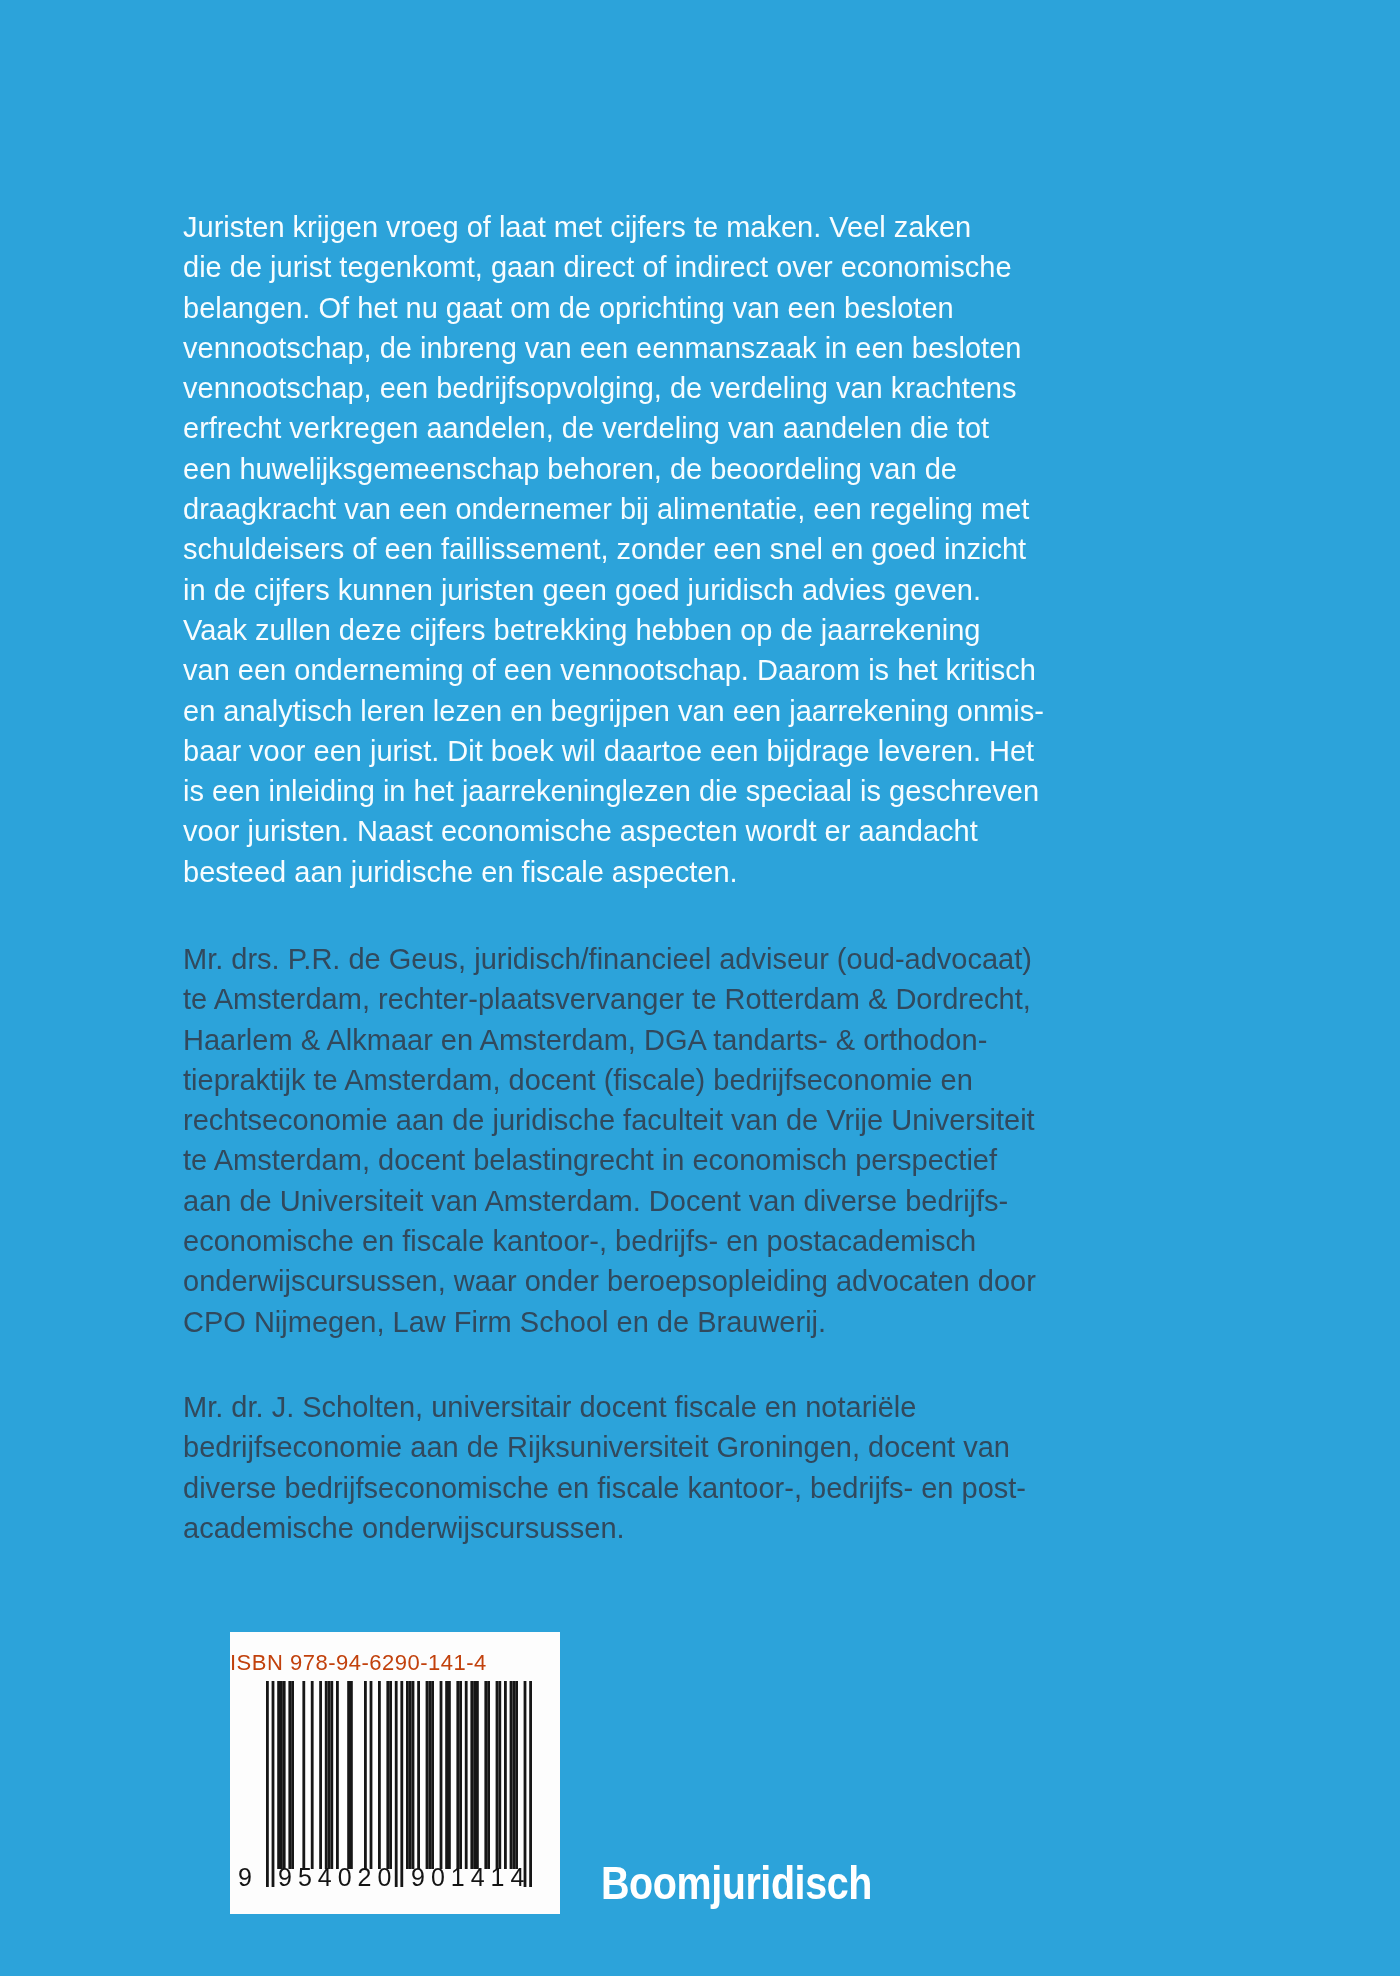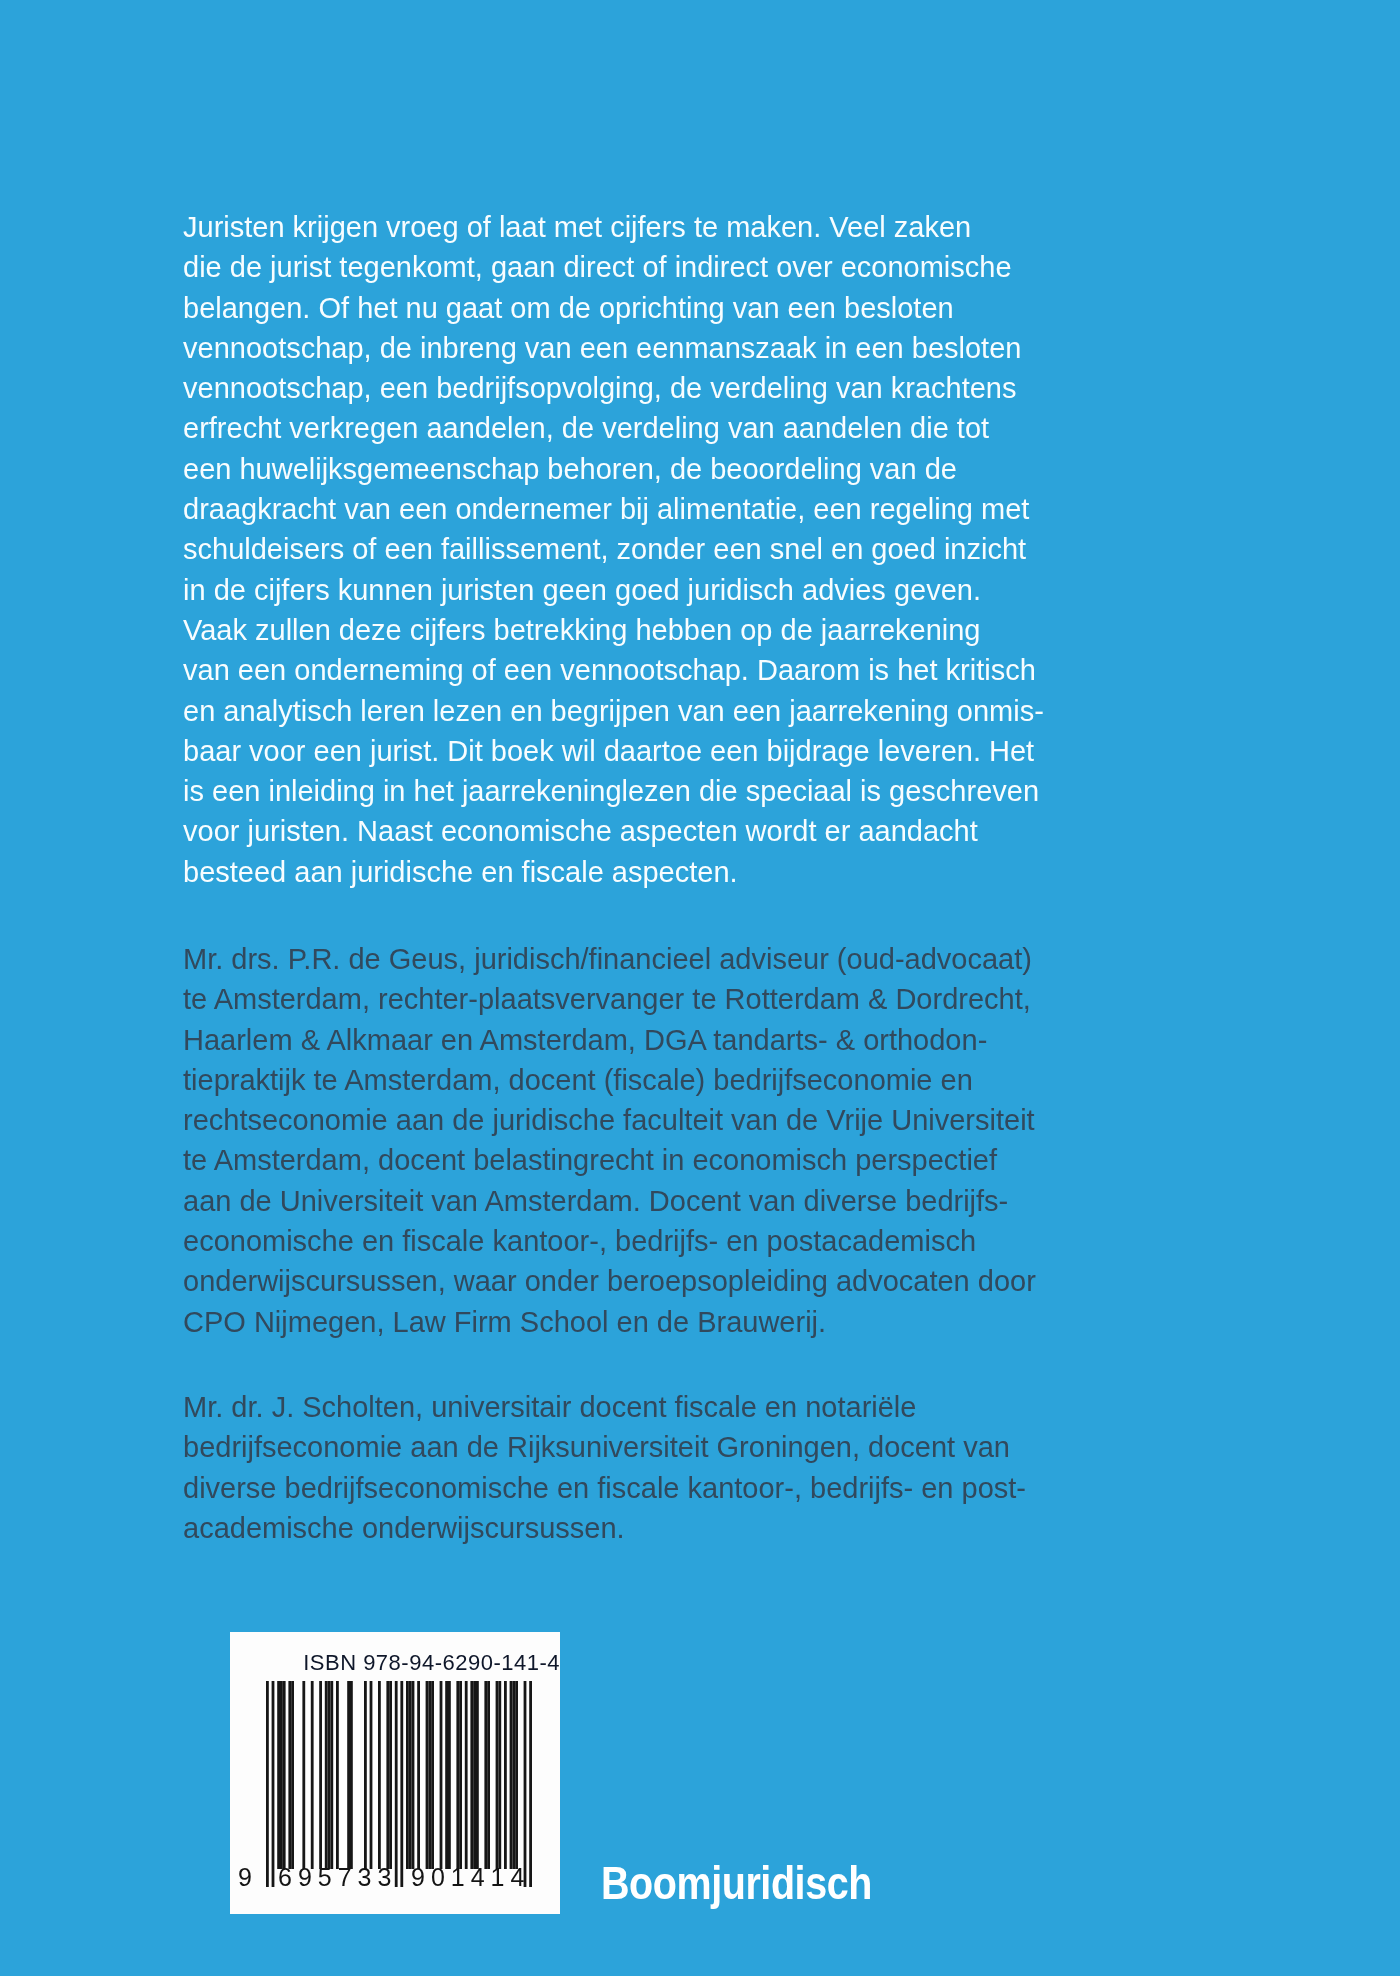--- a/index.html
+++ b/index.html
@@ -32,24 +32,24 @@
   #author2{top:1387px;}
   .barcode-box{
     position:absolute;
     left:230px;top:1632px;
     width:330px;height:282px;
     background:var(--box);
   }
   .isbn-label{
     position:absolute;
     top:18px;left:0;width:100%;
-    text-align:right;
+    text-align:left;
     font-size:22px;
     letter-spacing:0.5px;
-    color:#0f172a;
+    color:#c2410c;
   }
   .ean-svg{
     position:absolute;
     left:36px;top:49px;
   }
   .bar-digits{
     position:absolute;
     top:231px;
     font-size:25px;
     color:#141414;
@@ -155,19 +155,19 @@
         <rect x="229.6" y="0" width="2.8" height="188" fill="#161616"></rect>
         <rect x="232.4" y="0" width="2.8" height="188" fill="#161616"></rect>
         <rect x="238.0" y="0" width="2.8" height="188" fill="#161616"></rect>
         <rect x="243.6" y="0" width="2.8" height="188" fill="#161616"></rect>
         <rect x="246.4" y="0" width="2.8" height="188" fill="#161616"></rect>
         <rect x="249.2" y="0" width="2.8" height="188" fill="#161616"></rect>
         <rect x="257.6" y="0" width="2.8" height="206" fill="#161616"></rect>
         <rect x="263.2" y="0" width="2.8" height="206" fill="#161616"></rect>
       </svg>
     <span class="bar-digits digit-lead">9</span>
-    <span class="bar-digits digits-left">695733</span>
+    <span class="bar-digits digits-left">954020</span>
     <span class="bar-digits digits-right">901414</span>
   </div>
 
   <div class="publisher-logo">Boomjuridisch</div>
 
 </div>
 
 </body></html>

